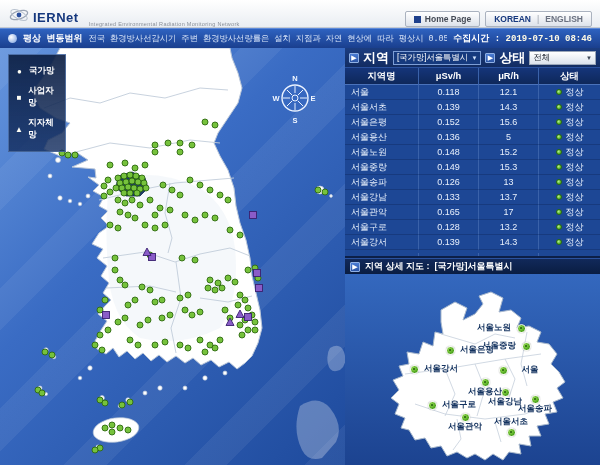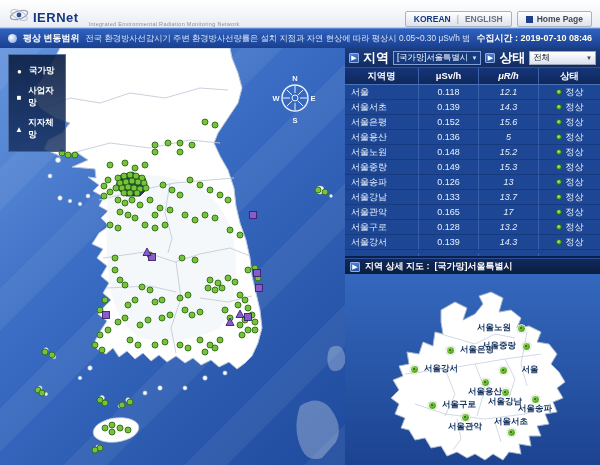--- a/index.html
+++ b/index.html
@@ -14,21 +14,21 @@
   .title-ko { font-size:12px; font-weight:bold; color:#0e1f4e; letter-spacing:1px; }
   .title-en { font-size:5.5px; color:#8a9099; letter-spacing:0.3px; }
   .header-buttons { margin-left:auto; display:flex; gap:5px; }
   .hbtn { display:flex; align-items:center; gap:4px; height:16px; padding:0 8px; font-size:8.5px; font-weight:bold; color:#444a55; background:linear-gradient(#ffffff,#dde2ea); border:1px solid #aab2bf; border-radius:2px; cursor:pointer; }
   .hbtn .sq { width:7px; height:7px; background:#1d3f8c; display:inline-block; }
   .lang-sep { color:#99a0ab; font-weight:normal; padding:0 2px; }
   .lang-ko { color:#16387e; }
   .lang-en { color:#6a7180; }
 
   
-  .info-bar { height:20px; display:flex; align-items:center; background:linear-gradient(#2e62c0,#1a3f8e); border-top:1px solid #5d8ada; padding:0 8px; gap:6px; }
+  .info-bar { height:20px; display:flex; align-items:center; background:linear-gradient(#2e62c0,#1a3f8e); border-top:1px solid #5d8ada; padding:0 8px; gap:6px;font-family:Liberation Mono, monospace; }
   .info-dot { width:9px; height:9px; border-radius:50%; background:radial-gradient(circle at 35% 35%, #ffffff,#9db9e8 70%); flex:0 0 auto; }
   .info-range { font-size:9px; font-weight:bold; color:#ffffff; white-space:nowrap; }
   .info-desc { font-size:8.3px; color:#d8e4f8; white-space:nowrap; overflow:hidden; }
   .info-time { margin-left:auto; font-size:9px; font-weight:bold; color:#ffffff; white-space:nowrap; }
   .info-time b { color:#fffbe6; }
 
   
   .main { display:flex; height:417px; }
 
   
@@ -51,21 +51,21 @@
   .dd-region .car { color:#cfe0fa; }
   .dd-status .car { color:#3c4656; }
 
   
   .tablewrap { height:190px; display:flex; flex-direction:column; background:#1d4795; border-bottom:2px solid #0c1f48; }
   .trow { display:flex; flex:0 0 15px;justify-content:space-between; }
   .trow.head { flex:0 0 17px; background:linear-gradient(#15357a,#0e2758); }
   .tcell { display:flex; align-items:center; justify-content:center; font-size:9px; color:#e8f0fc; border-right:1px solid #3a62aa; border-bottom:1px solid #173a7e; overflow:hidden; white-space:nowrap; }
   .trow.head .tcell { font-weight:bold; color:#ffffff; border-bottom:1px solid #4a72ba; font-size:9.3px; }
   .c0 { width:74px; justify-content:flex-start; padding-left:6px; }
-  .c1 { width:60px; } .c2 { width:60px;font-style:italic; }
+  .c1 { width:60px; } .c2 { width:60px; }
   .c3 { width:61px; border-right:none; }
   .trow.head .c0 { justify-content:center; padding-left:0; }
   .filler { flex:1 1 auto; }
   .filler .tcell { border-bottom:none; }
   .stat-dot { width:6px; height:6px; border-radius:50%; background:radial-gradient(circle at 35% 35%,#b8f08c,#4fae1e 75%); border:1px solid #2c6e0c; margin-right:4px; flex:0 0 auto; }
 
   
   .detail-header { height:16px; display:flex; align-items:center; gap:5px; padding:0 5px; background:linear-gradient(#11295a,#0a1d42); border-top:1px solid #2a519e; }
   .dh-label { font-size:9px; font-weight:bold; color:#ffffff; white-space:nowrap; }
   .dh-value { font-size:9px; font-weight:bold; color:#ffffff; white-space:nowrap; }
@@ -86,27 +86,27 @@
         <ellipse cx="11" cy="8" rx="9" ry="4" fill="none" stroke="#b9c2cf" stroke-width="1" transform="rotate(28 11 8)"></ellipse>
         <circle cx="11" cy="8" r="2.4" fill="#2a4f9e"></circle>
       </svg>
       <span class="logo-text">IERNet</span>
     </div>
     <div class="title-group">
       <div class="title-en">Integrated Environmental Radiation Monitoring Network</div>
     </div>
     <div class="header-buttons">
       <div class="hbtn">
+        <span class="sq"></span>
+        <span>Home Page</span>
+      </div>
+      <div class="hbtn">
         <span class="lang-ko">KOREAN</span>
         <span class="lang-sep">|</span>
         <span class="lang-en">ENGLISH</span>
-      </div>
-      <div class="hbtn">
-        <span class="sq"></span>
-        <span>Home Page</span>
       </div>
     </div>
   </div>
 
   <div class="info-bar">
     <span class="info-dot"></span>
     <span class="info-range">평상 변동범위</span>
     <span class="info-desc">전국 환경방사선감시기 주변 환경방사선량률은 설치 지점과 자연 현상에 따라 평상시 0.05~0.30 μSv/h 범위로 변동하고 있다.</span>
     <span class="info-time">
       <span>수집시간 :</span>

